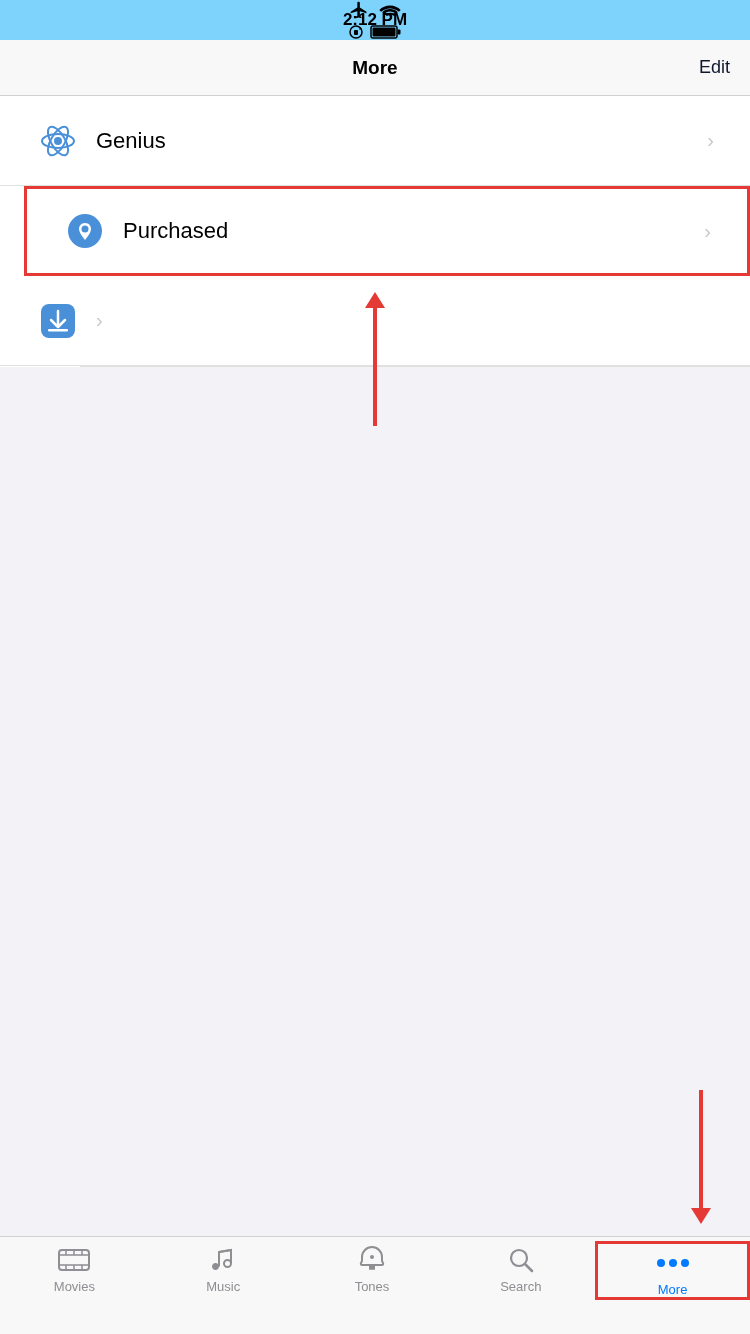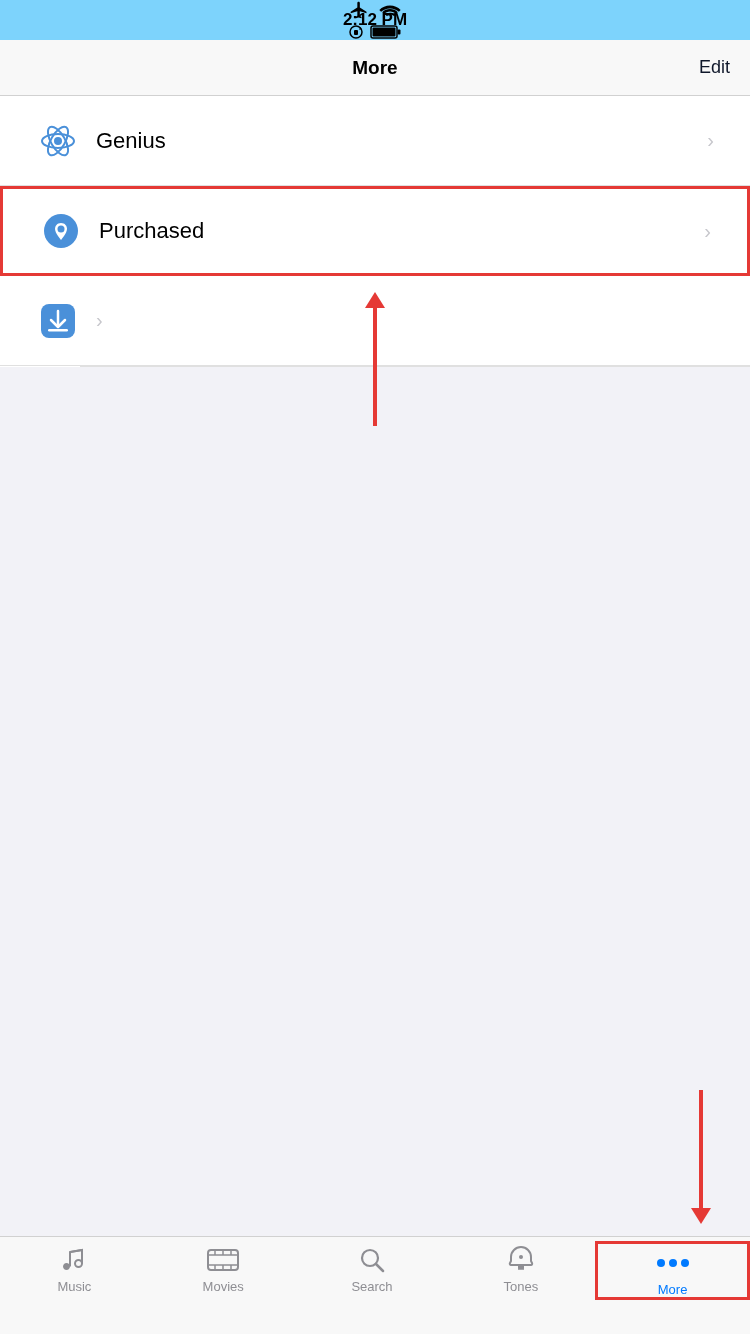--- a/index.html
+++ b/index.html
@@ -77,20 +77,21 @@
       display: flex;
       align-items: center;
       height: 90px;
       background: #fff;
       padding: 0 36px;
       border-bottom: 1px solid #e0e0e0;
       position: relative;
     }
     .list-item.purchased {
       border: 3px solid #e53935;
+      margin-left: 24px;
     }
     .item-icon {
       width: 44px;
       height: 44px;
       display: flex;
       align-items: center;
       justify-content: center;
       margin-right: 16px;
       flex-shrink: 0;
     }
@@ -282,31 +283,20 @@
   </div>
 
   <div class="separator"></div>
 </div>
 
 <div class="arrow-up"></div>
 
 <div class="arrow-down"></div>
 
 <div class="tab-bar">
-
-  <div class="tab-item">
-    <div class="tab-icon">
-      <svg width="28" height="28" viewBox="0 0 28 28">
-        <path d="M10 20.5 C10 22.43 8.43 24 6.5 24 S3 22.43 3 20.5 S4.57 17 6.5 17 S10 18.57 10 20.5Z" fill="#8e8e93"></path>
-        <path d="M10 20.5 L10 6 L22 4 L22 17.5 C22 19.43 20.43 21 18.5 21 S15 19.43 15 17.5 S16.57 14 18.5 14 S22 15.57 22 17.5" fill="none" stroke="#8e8e93" stroke-width="2"></path>
-        <line x1="10" y1="6" x2="22" y2="4" stroke="#8e8e93" stroke-width="2"></line>
-      </svg>
-    </div>
-    <span class="tab-label">Music</span>
-  </div>
 
   <div class="tab-item">
     <div class="tab-icon">
       <svg width="32" height="26" viewBox="0 0 32 26">
         <rect x="1" y="3" width="30" height="20" rx="3" fill="none" stroke="#8e8e93" stroke-width="2"></rect>
         <line x1="1" y1="8" x2="31" y2="8" stroke="#8e8e93" stroke-width="1.5"></line>
         <line x1="1" y1="18" x2="31" y2="18" stroke="#8e8e93" stroke-width="1.5"></line>
         <line x1="8" y1="3" x2="8" y2="8" stroke="#8e8e93" stroke-width="1.5"></line>
         <line x1="16" y1="3" x2="16" y2="8" stroke="#8e8e93" stroke-width="1.5"></line>
         <line x1="24" y1="3" x2="24" y2="8" stroke="#8e8e93" stroke-width="1.5"></line>
@@ -314,39 +304,50 @@
         <line x1="16" y1="18" x2="16" y2="23" stroke="#8e8e93" stroke-width="1.5"></line>
         <line x1="24" y1="18" x2="24" y2="23" stroke="#8e8e93" stroke-width="1.5"></line>
       </svg>
     </div>
     <span class="tab-label">Movies</span>
   </div>
 
   <div class="tab-item">
     <div class="tab-icon">
       <svg width="28" height="28" viewBox="0 0 28 28">
-        <circle cx="12" cy="12" r="8" fill="none" stroke="#8e8e93" stroke-width="2.2"></circle>
-        <line x1="18" y1="18" x2="25" y2="25" stroke="#8e8e93" stroke-width="2.5" stroke-linecap="round"></line>
-      </svg>
-    </div>
-    <span class="tab-label">Search</span>
+        <path d="M10 20.5 C10 22.43 8.43 24 6.5 24 S3 22.43 3 20.5 S4.57 17 6.5 17 S10 18.57 10 20.5Z" fill="#8e8e93"></path>
+        <path d="M10 20.5 L10 6 L22 4 L22 17.5 C22 19.43 20.43 21 18.5 21 S15 19.43 15 17.5 S16.57 14 18.5 14 S22 15.57 22 17.5" fill="none" stroke="#8e8e93" stroke-width="2"></path>
+        <line x1="10" y1="6" x2="22" y2="4" stroke="#8e8e93" stroke-width="2"></line>
+      </svg>
+    </div>
+    <span class="tab-label">Music</span>
   </div>
 
   <div class="tab-item">
     <div class="tab-icon">
       <svg width="28" height="30" viewBox="0 0 28 30">
         <path d="M14 2 C8.5 2 4 6.5 4 12 L4 16 L3 18 C2.5 19 3 20 4 20 L24 20 C25 20 25.5 19 25 18 L24 16 L24 12 C24 6.5 19.5 2 14 2Z" fill="none" stroke="#8e8e93" stroke-width="2"></path>
         <rect x="11" y="20" width="6" height="4" rx="1" fill="#8e8e93"></rect>
         <line x1="11" y1="24" x2="17" y2="24" stroke="#8e8e93" stroke-width="1.5"></line>
         <circle cx="14" cy="12" r="2" fill="#8e8e93"></circle>
       </svg>
     </div>
     <span class="tab-label">Tones</span>
   </div>
 
+  <div class="tab-item">
+    <div class="tab-icon">
+      <svg width="28" height="28" viewBox="0 0 28 28">
+        <circle cx="12" cy="12" r="8" fill="none" stroke="#8e8e93" stroke-width="2.2"></circle>
+        <line x1="18" y1="18" x2="25" y2="25" stroke="#8e8e93" stroke-width="2.5" stroke-linecap="round"></line>
+      </svg>
+    </div>
+    <span class="tab-label">Search</span>
+  </div>
+
   <div class="tab-item more-tab active">
     <div class="tab-icon">
       <svg width="36" height="12" viewBox="0 0 36 12">
         <circle cx="6" cy="6" r="4" fill="#007aff"></circle>
         <circle cx="18" cy="6" r="4" fill="#007aff"></circle>
         <circle cx="30" cy="6" r="4" fill="#007aff"></circle>
       </svg>
     </div>
     <span class="tab-label">More</span>
   </div>

